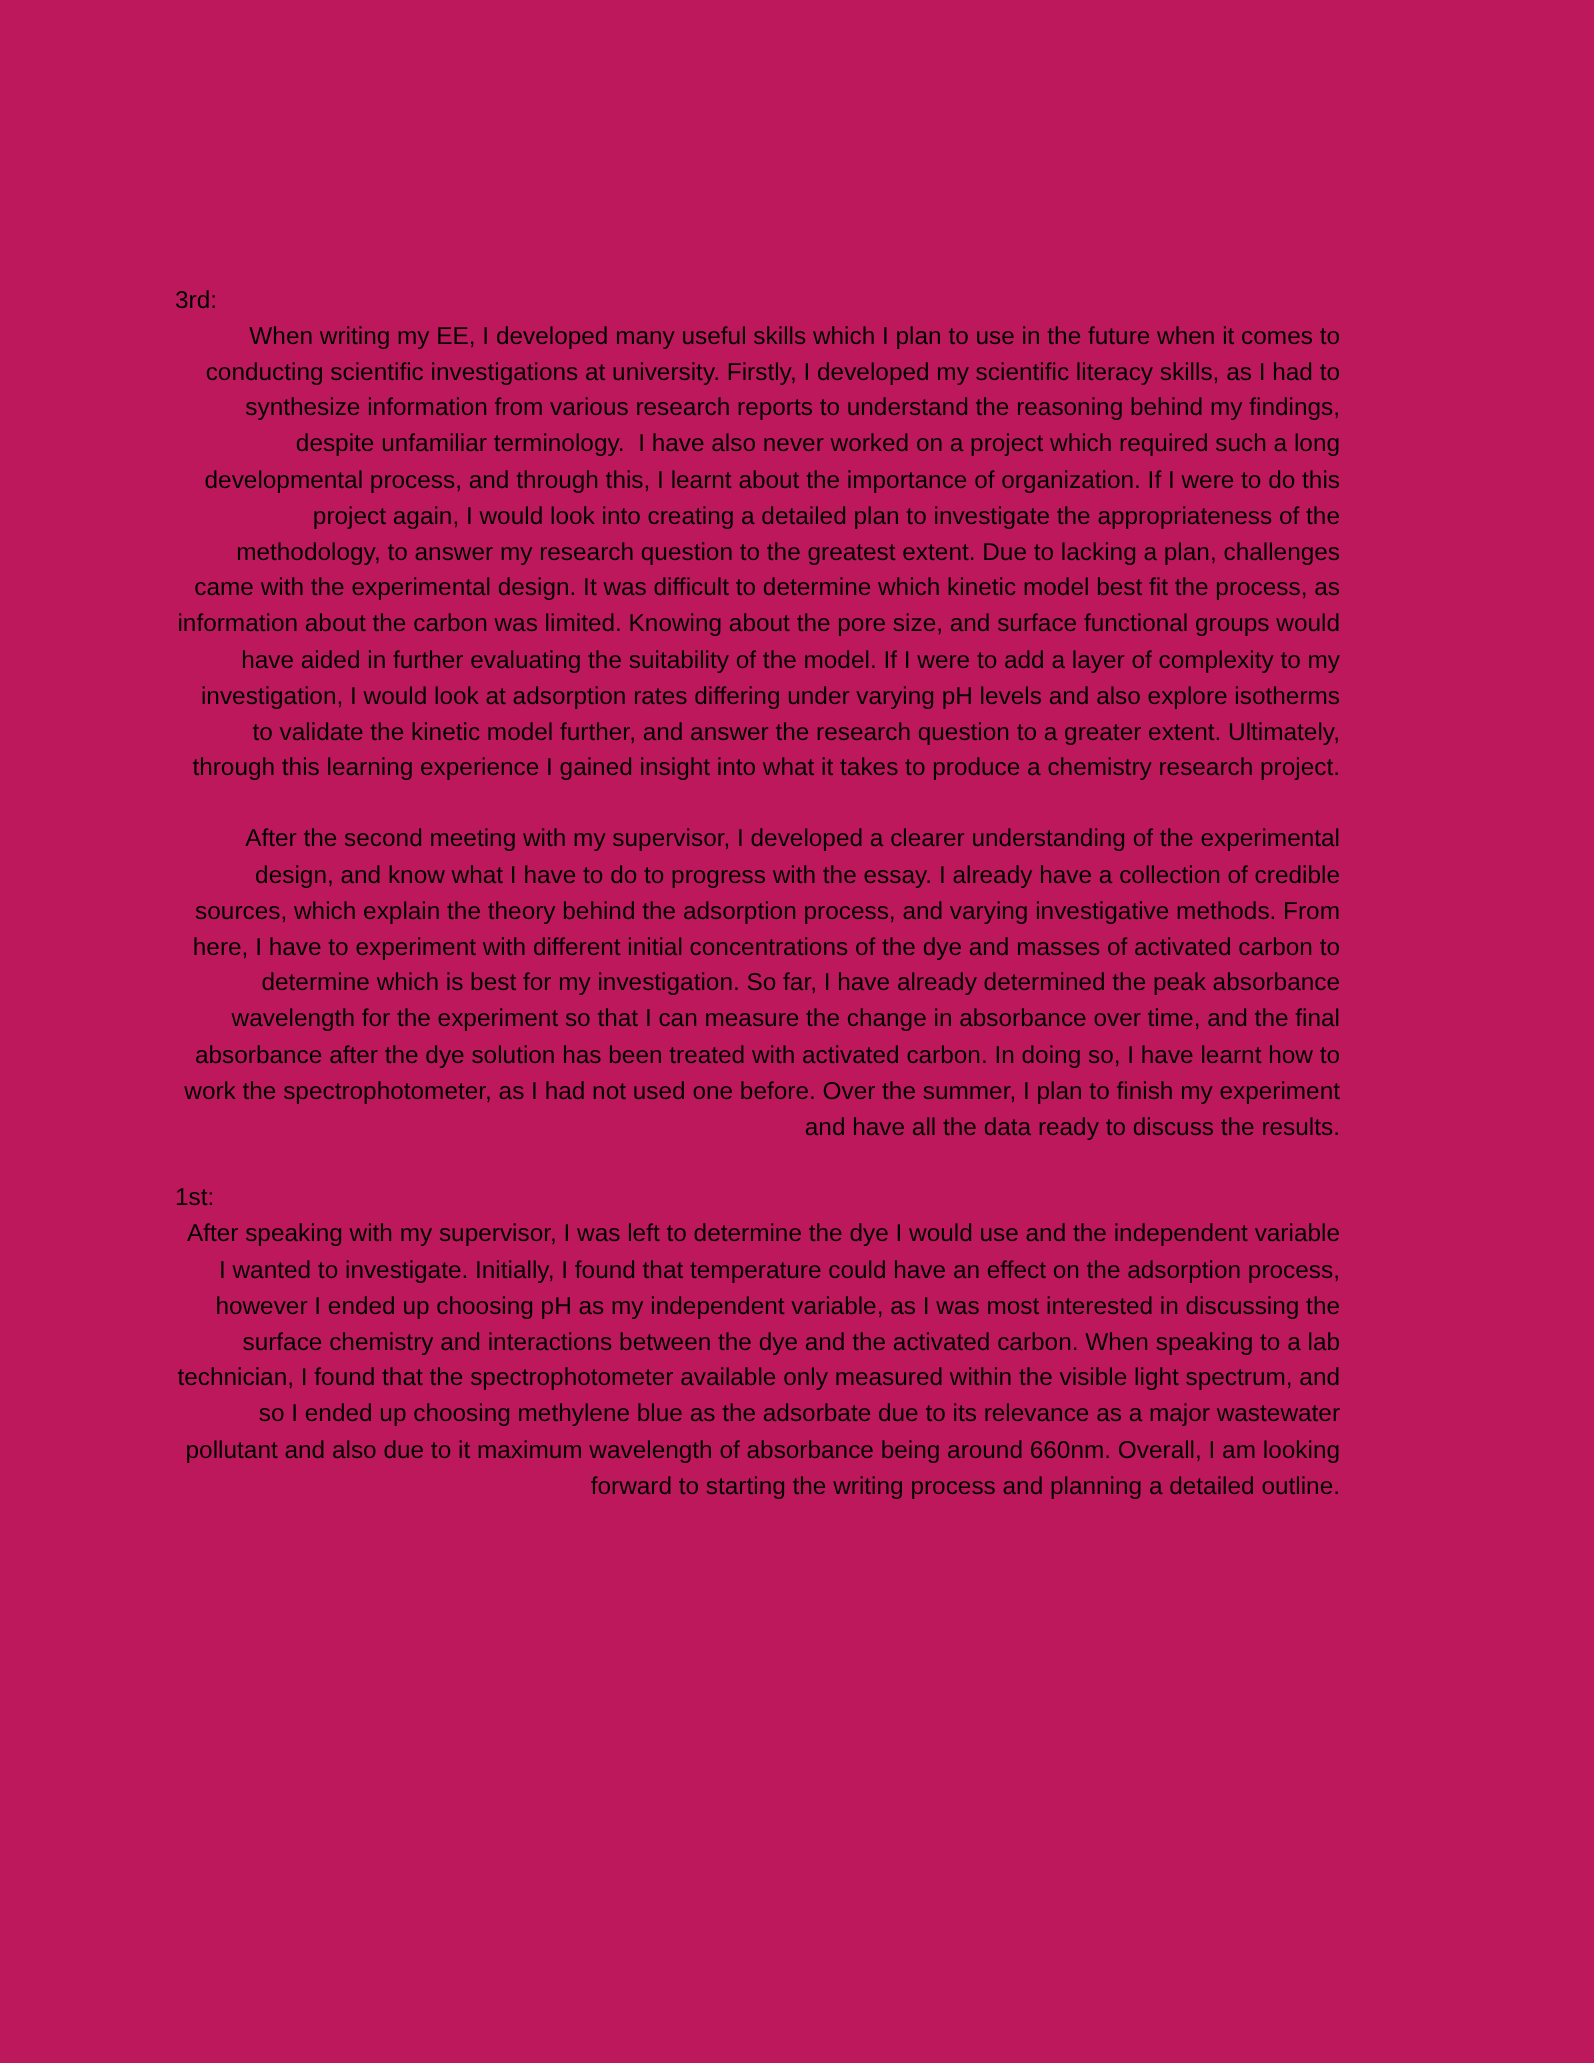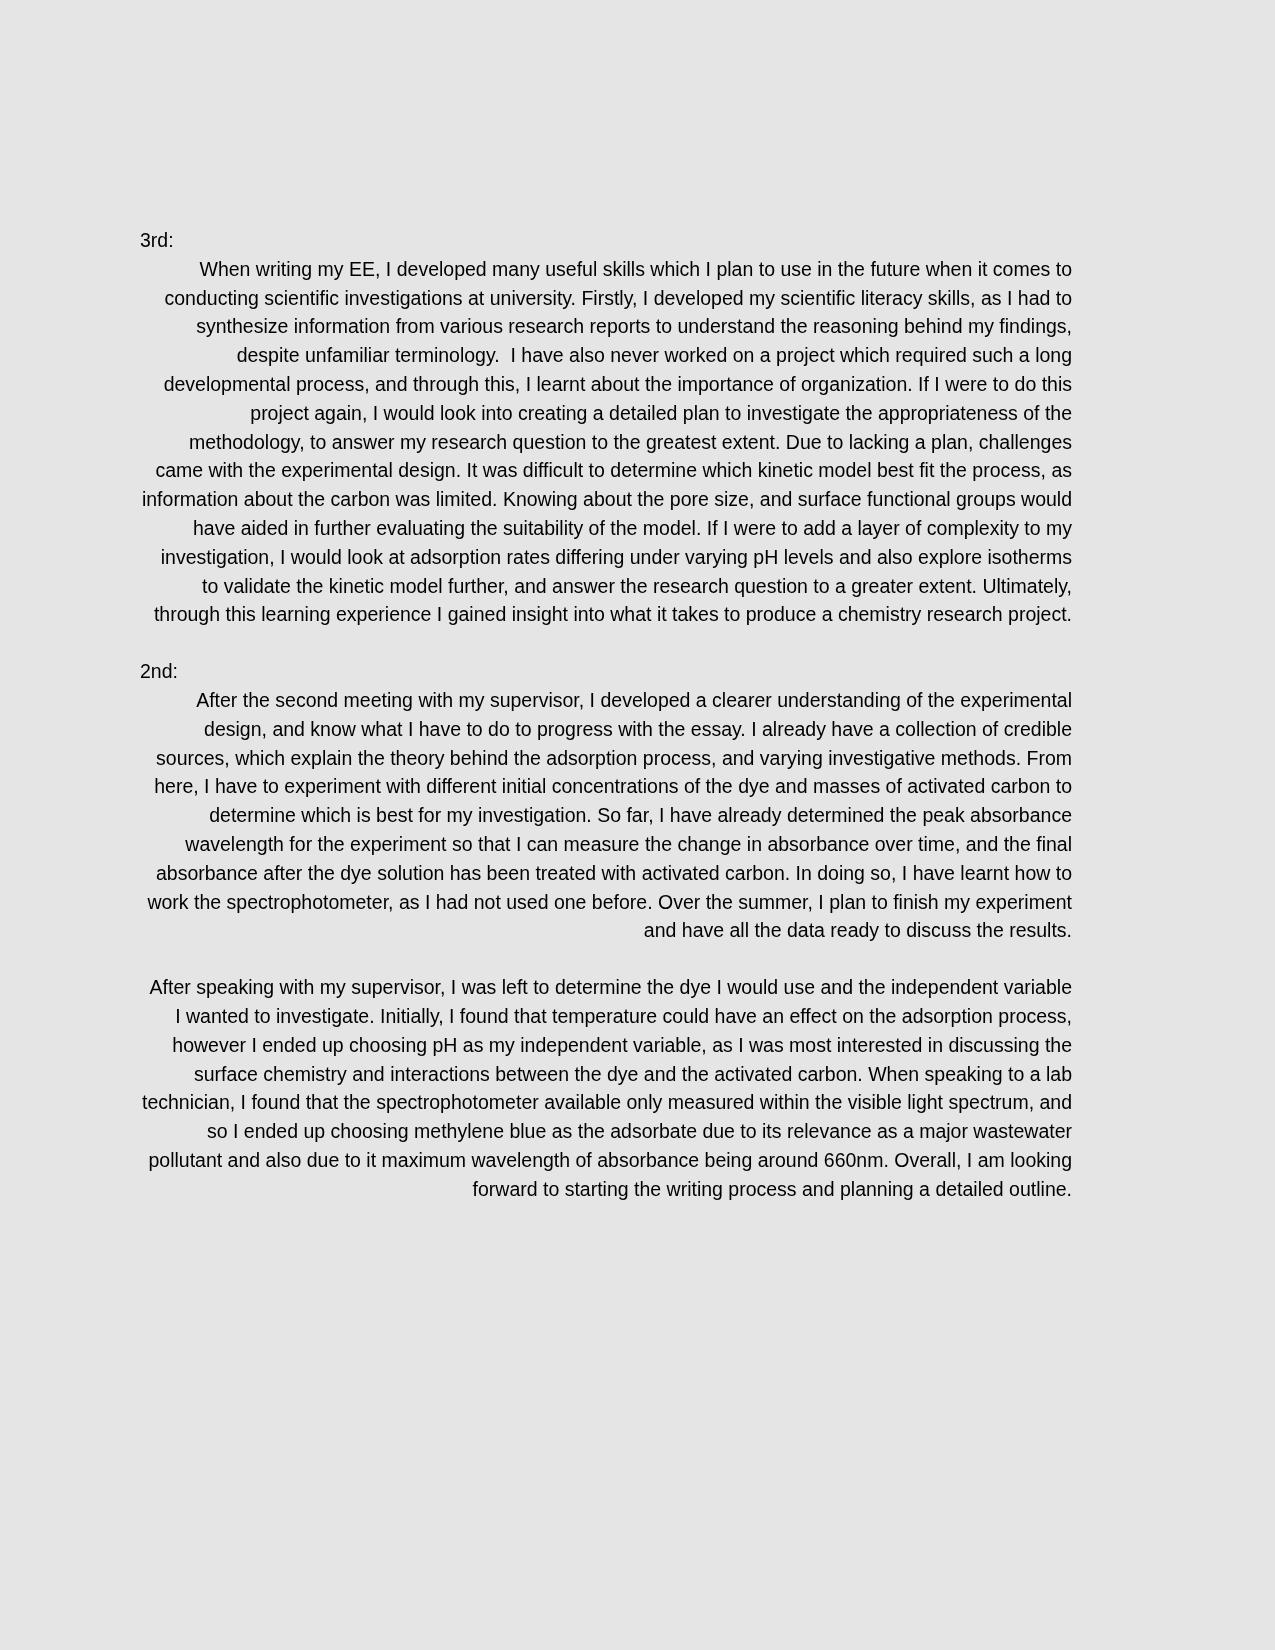--- a/index.html
+++ b/index.html
@@ -11,21 +11,21 @@
     width: 1275px;
     height: 1650px;
     font-family: "Liberation Sans", sans-serif;
     color: #000000;
     -webkit-font-smoothing: antialiased;
   }
   .page {
     position: relative;
     width: 1275px;
     height: 1650px;
-    background: #e5e5e5;
+    background: #be185d;
     box-sizing: border-box;
   }
   .doc-body {
     position: absolute;
     left: 140px;
     top: 226px;
     width: 932px;
   }
   .entry {
     margin: 0 0 28px 0;
@@ -53,22 +53,22 @@
 
 <div class="page">
   <div class="doc-body">
 
     <div class="entry">
       <p class="entry-label">3rd:</p>
       <p class="entry-text">When writing my EE, I developed many useful skills which I plan to use in the future when it comes to conducting scientific investigations at university. Firstly, I developed my scientific literacy skills, as I had to synthesize information from various research reports to understand the reasoning behind my findings, despite unfamiliar terminology.  I have also never worked on a project which required such a long developmental process, and through this, I learnt about the importance of organization. If I were to do this project again, I would look into creating a detailed plan to investigate the appropriateness of the methodology, to answer my research question to the greatest extent. Due to lacking a plan, challenges came with the experimental design. It was difficult to determine which kinetic model best fit the process, as information about the carbon was limited. Knowing about the pore size, and surface functional groups would have aided in further evaluating the suitability of the model. If I were to add a layer of complexity to my investigation, I would look at adsorption rates differing under varying pH levels and also explore isotherms to validate the kinetic model further, and answer the research question to a greater extent. Ultimately, through this learning experience I gained insight into what it takes to produce a chemistry research project.</p>
     </div>
 
     <div class="entry">
-      <p class="entry-label">2nd:</p>
       <p class="entry-text">After the second meeting with my supervisor, I developed a clearer understanding of the experimental design, and know what I have to do to progress with the essay. I already have a collection of credible sources, which explain the theory behind the adsorption process, and varying investigative methods. From here, I have to experiment with different initial concentrations of the dye and masses of activated carbon to determine which is best for my investigation. So far, I have already determined the peak absorbance wavelength for the experiment so that I can measure the change in absorbance over time, and the final absorbance after the dye solution has been treated with activated carbon. In doing so, I have learnt how to work the spectrophotometer, as I had not used one before. Over the summer, I plan to finish my experiment and have all the data ready to discuss the results.</p>
     </div>
 
     <div class="entry">
+      <p class="entry-label">1st:</p>
       <p class="entry-text">After speaking with my supervisor, I was left to determine the dye I would use and the independent variable I wanted to investigate. Initially, I found that temperature could have an effect on the adsorption process, however I ended up choosing pH as my independent variable, as I was most interested in discussing the surface chemistry and interactions between the dye and the activated carbon. When speaking to a lab technician, I found that the spectrophotometer available only measured within the visible light spectrum, and so I ended up choosing methylene blue as the adsorbate due to its relevance as a major wastewater pollutant and also due to it maximum wavelength of absorbance being around 660nm. Overall, I am looking forward to starting the writing process and planning a detailed outline.</p>
     </div>
 
   </div>
 </div>
 
 </body></html>

